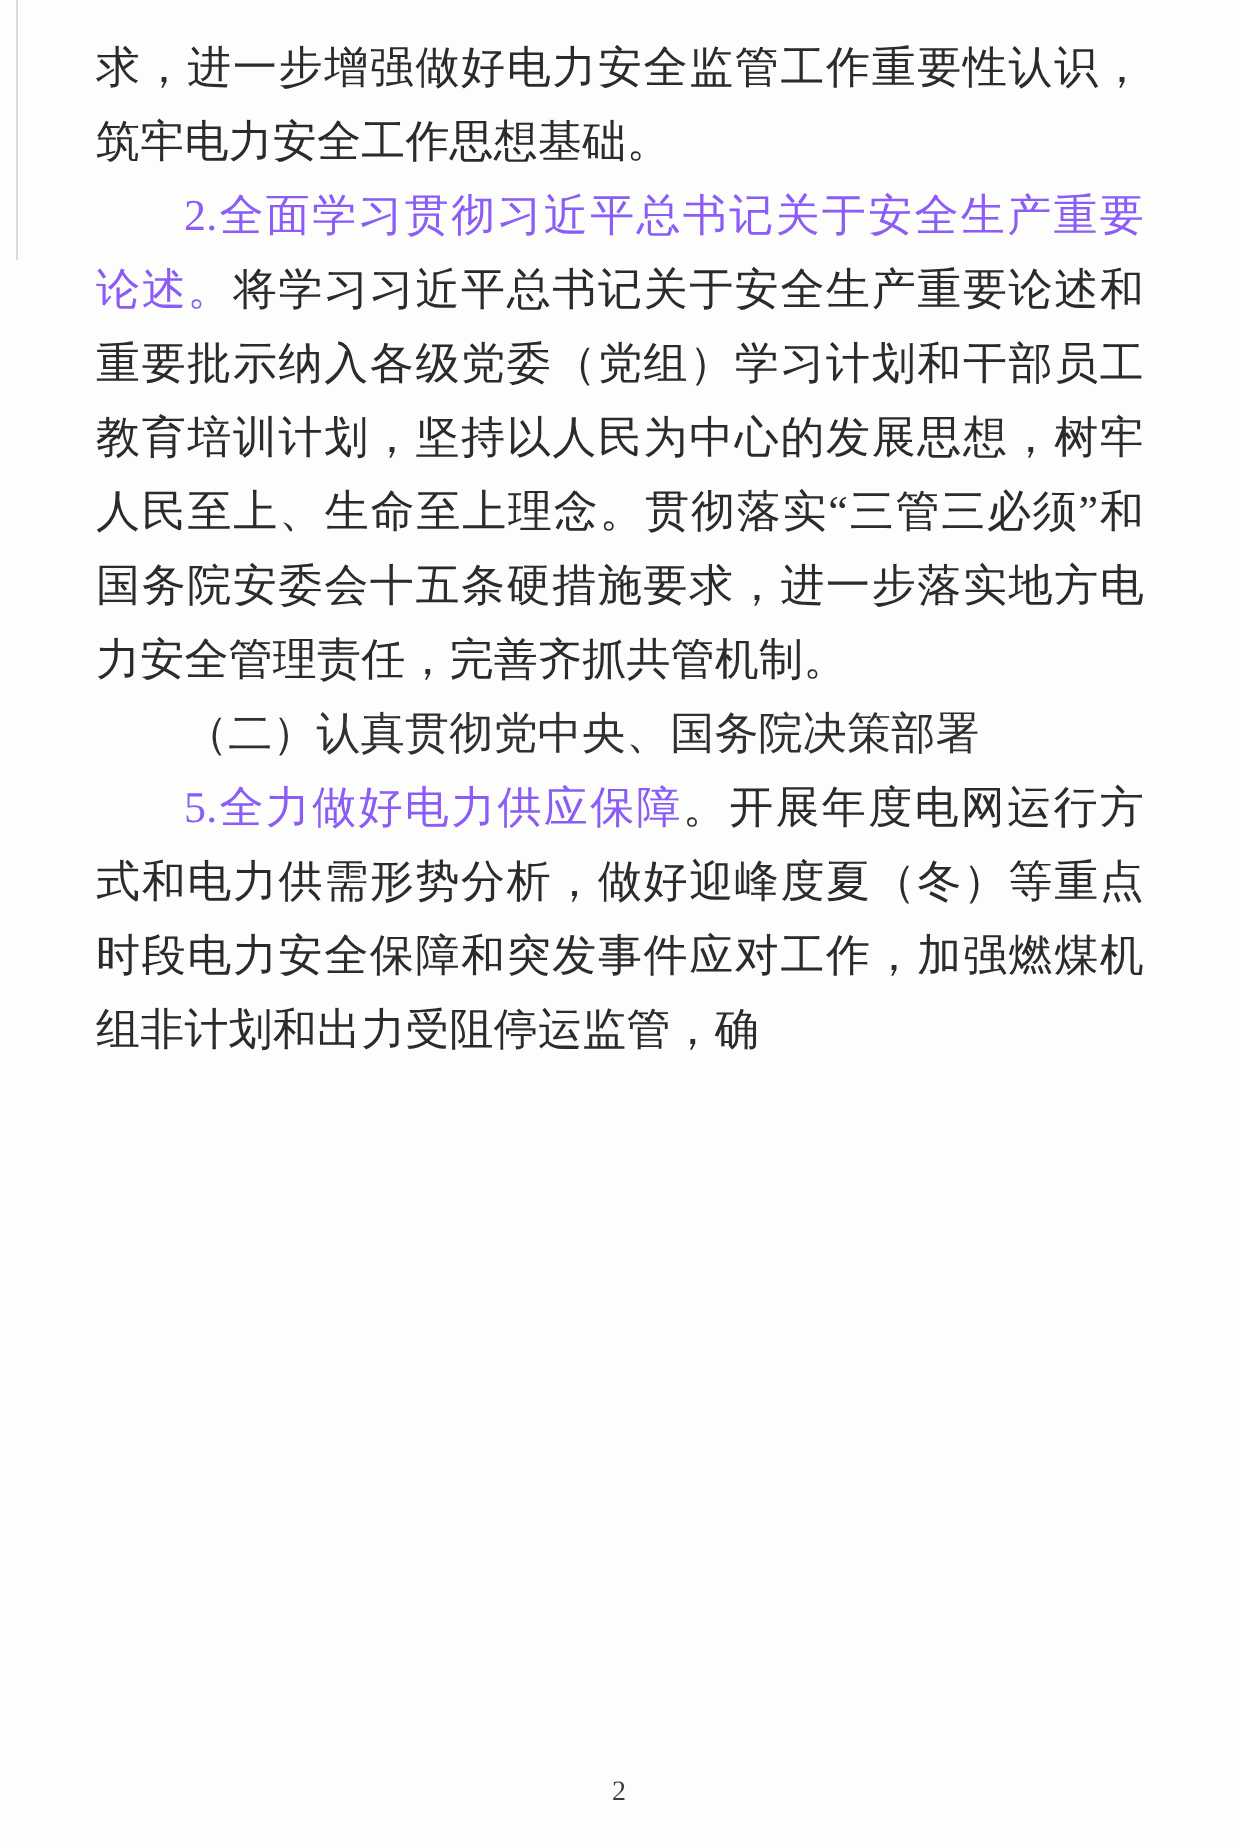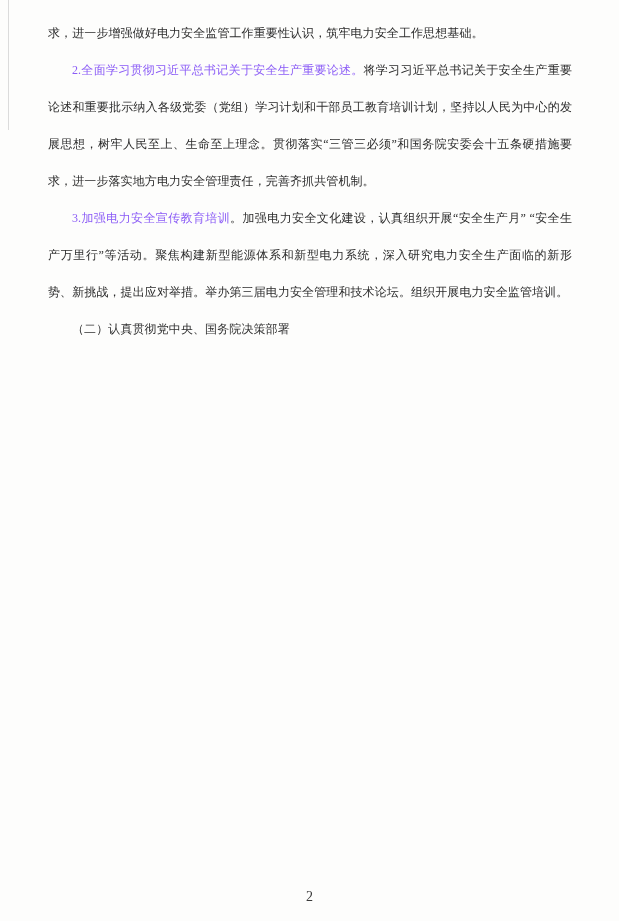--- a/index.html
+++ b/index.html
@@ -27,21 +27,21 @@
     background: rgba(120,120,120,0.25);
   }
   .content {
     position: absolute;
     left: 48px;
     top: 15px;
     width: 524px;
   }
   .para {
     margin: 0;
-    font-size: 12px;
+    font-size: 22px;
     line-height: 37px;
     text-align: justify;
     text-align-last: left;
     letter-spacing: 0.1px;
   }
   .para.indent {
     text-indent: 2em;
   }
   .run {
     font-weight: normal;
@@ -64,17 +64,17 @@
   }
 </style>
 </head>
 <body>
 
 <div class="page">
   <div class="scan-edge"></div>
   <div class="content">
       <p class="para"><span class="run">求，进一步增强做好电力安全监管工作重要性认识，筑牢电力安全工作思想基础。</span></p>
       <p class="para indent"><span class="run bold-head">2.全面学习贯彻习近平总书记关于安全生产重要论述。</span><span class="run">将学习习近平总书记关于安全生产重要论述和重要批示纳入各级党委（党组）学习计划和干部员工教育培训计划，坚持以人民为中心的发展思想，树牢人民至上、生命至上理念。贯彻落实“三管三必须”和国务院安委会十五条硬措施要求，进一步落实地方电力安全管理责任，完善齐抓共管机制。</span></p>
-      <p class="para indent"><span class="run bold-head">3.加强电力安全宣传教育培训</span><span class="run">。加强电力安全文化建设，认真组织开展“安全生产月” “安全生产万里行”等活动。聚焦构建新型能源体系和新型电力系统，深入研究电力安全生产面临的新形势、新挑战，提出应对举措。举办第三届电力安全管理和技术论坛。组织开展电力安全监管培训。</span></p>
       <p class="para kai indent"><span class="run">（二）认真贯彻党中央、国务院决策部署</span></p>
+      <p class="para indent"><span class="run bold-head">5.全力做好电力供应保障</span><span class="run">。开展年度电网运行方式和电力供需形势分析，做好迎峰度夏（冬）等重点时段电力安全保障和突发事件应对工作，加强燃煤机组非计划和出力受阻停运监管，确</span></p>
     </div>
   <div class="pagenum">2</div>
 </div>
 
 </body></html>

